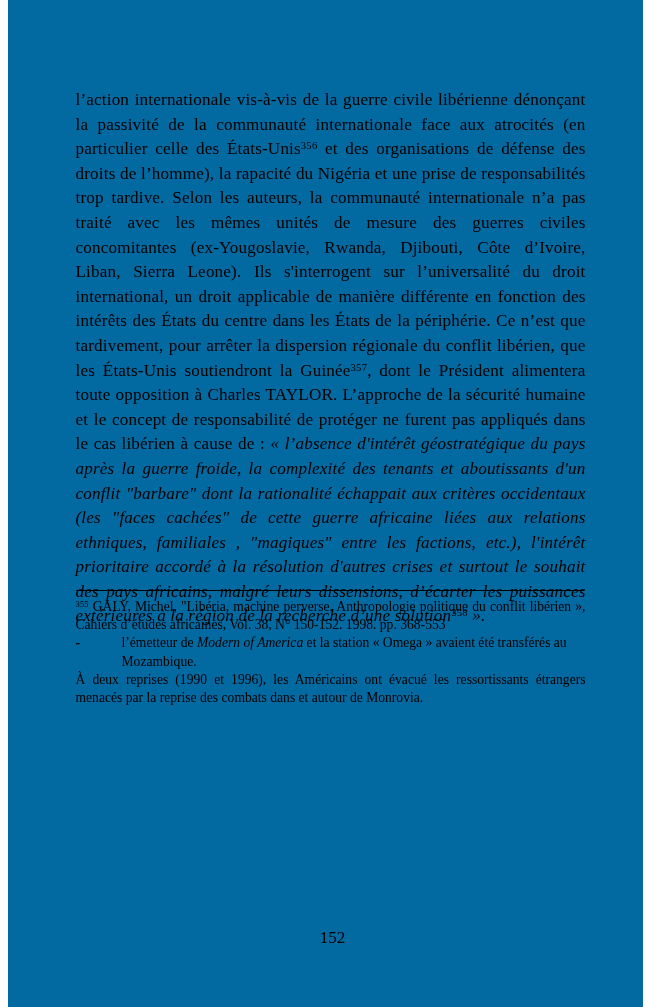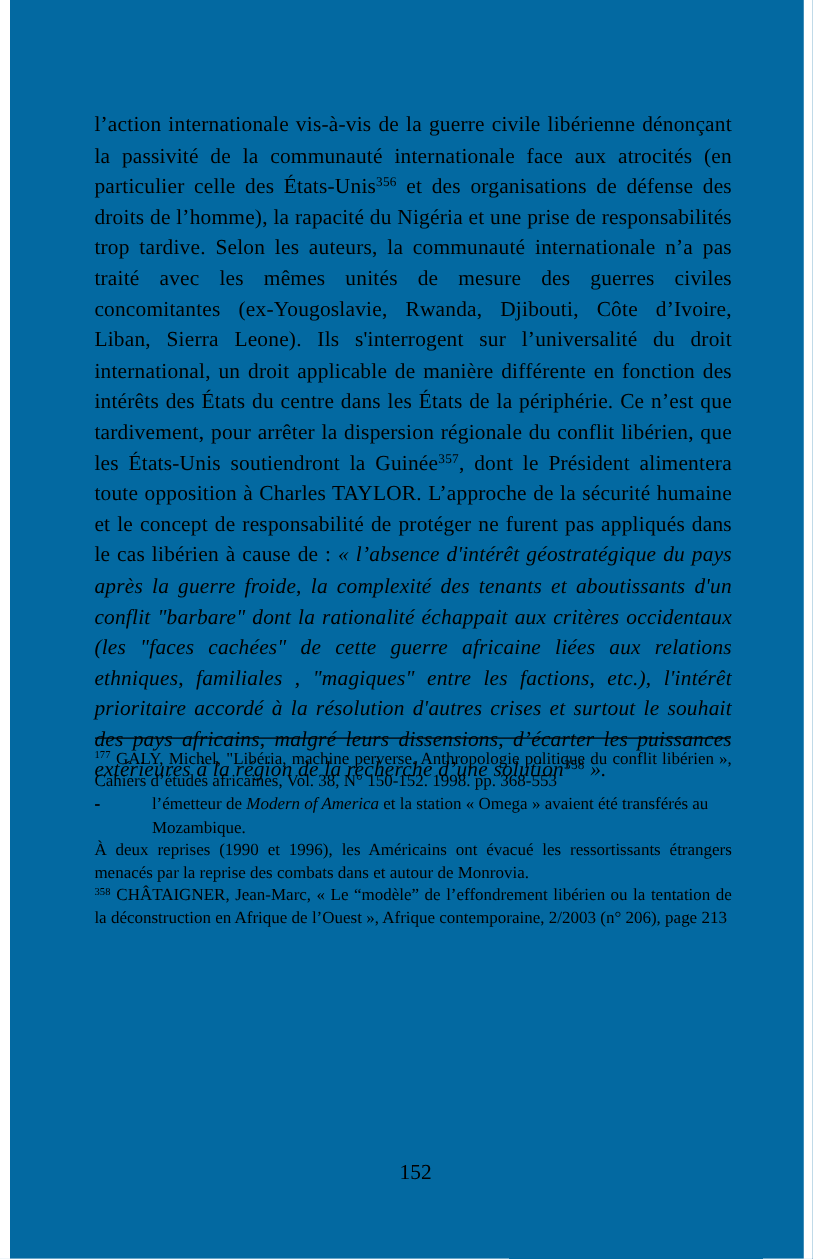--- a/index.html
+++ b/index.html
@@ -112,30 +112,29 @@
 <div class="page">
 
   <div class="body-block">
     <p class="body-par"><span>l’action internationale vis-à-vis de la guerre civile libérienne dénonçant la passivité de la communauté internationale face aux atrocités (en particulier celle des États-Unis</span><sup class="fnref">356</sup><span> et des organisations de défense des droits de l’homme), la rapacité du Nigéria et une prise de responsabilités trop tardive. Selon les auteurs, la communauté internationale n’a pas traité avec les mêmes unités de mesure des guerres civiles concomitantes (ex-Yougoslavie, Rwanda, Djibouti, Côte d’Ivoire, Liban, Sierra Leone). Ils  s'interrogent sur l’universalité du droit international, un droit applicable de manière différente en fonction des intérêts des États du centre dans les États de la périphérie. Ce n’est que tardivement, pour arrêter la dispersion régionale du conflit libérien, que les États-Unis soutiendront la Guinée</span><sup class="fnref">357</sup><span>, dont le Président alimentera toute opposition à Charles TAYLOR. L’approche de la sécurité humaine et le concept de responsabilité de protéger ne furent pas appliqués dans le cas libérien à cause de&nbsp;: </span><span class="it">«&nbsp;l’absence d'intérêt géostratégique du pays après la guerre froide, la complexité des tenants et aboutissants d'un conflit "barbare" dont la rationalité échappait aux critères occidentaux (les "faces cachées" de cette guerre africaine liées aux relations ethniques, familiales , "magiques" entre les factions, etc.), l'intérêt prioritaire accordé à la résolution d'autres crises et surtout le souhait des pays africains, malgré leurs dissensions, d’écarter les puissances extérieures à la région de la recherche d’une solution</span><sup class="fnref">358</sup><span class="it"> ».</span></p>
   </div>
 
   <div class="fn-rule"></div>
 
   <div class="footnotes">
 
-    <p class="fn"><sup class="fnref">177</sup><span> GALY,  Michel, "Libéria, machine perverse. Anthropologie politique du conflit libérien », </span><span class="it">Cahiers d’études africaines</span><span>, Vol. 38, N° 150-152. 1998. pp. 368-553</span></p>
+    <p class="fn"><sup class="fnref">355</sup><span> GALY,  Michel, "Libéria, machine perverse. Anthropologie politique du conflit libérien », </span><span class="it">Cahiers d’études africaines</span><span>, Vol. 38, N° 150-152. 1998. pp. 368-553</span></p>
 
 
     <ul class="fn-list">
       <li class="fn-item"><span class="bullet-mark">-</span></li>
       <li class="fn-item"><span class="bullet-mark">-</span><span>l’émetteur de </span><span class="it">Modern of America</span><span> et la station «&nbsp;Omega&nbsp;» avaient été transférés au Mozambique.</span></li>
     </ul>
 
     <p class="fn">À deux reprises (1990 et 1996), les Américains ont évacué les ressortissants étrangers menacés par la reprise des combats dans et autour de Monrovia.</p>
 
 
-    <p class="fn"><sup class="fnref">358</sup><span> CHÂTAIGNER, Jean-Marc, «&nbsp;Le “modèle” de l’effondrement libérien ou la tentation de la déconstruction en Afrique de l’Ouest&nbsp;», </span><span class="it">Afrique contemporaine,</span><span> 2/2003 (n° 206), page 213</span></p>
 
   </div>
 
   <div class="page-number">152</div>
 
 </div>
 
 </body></html>

